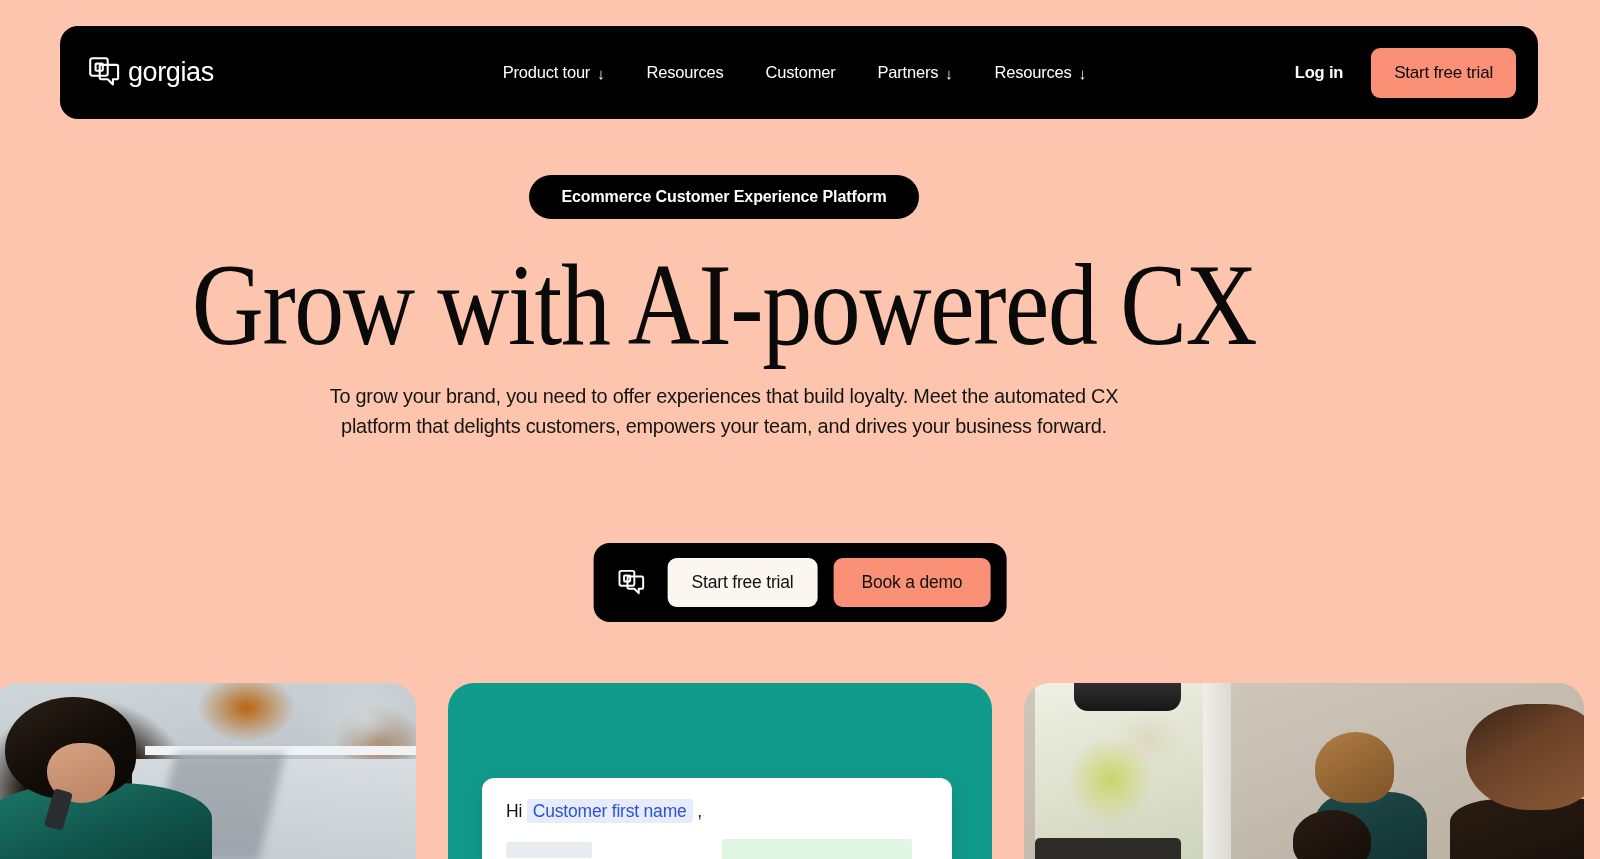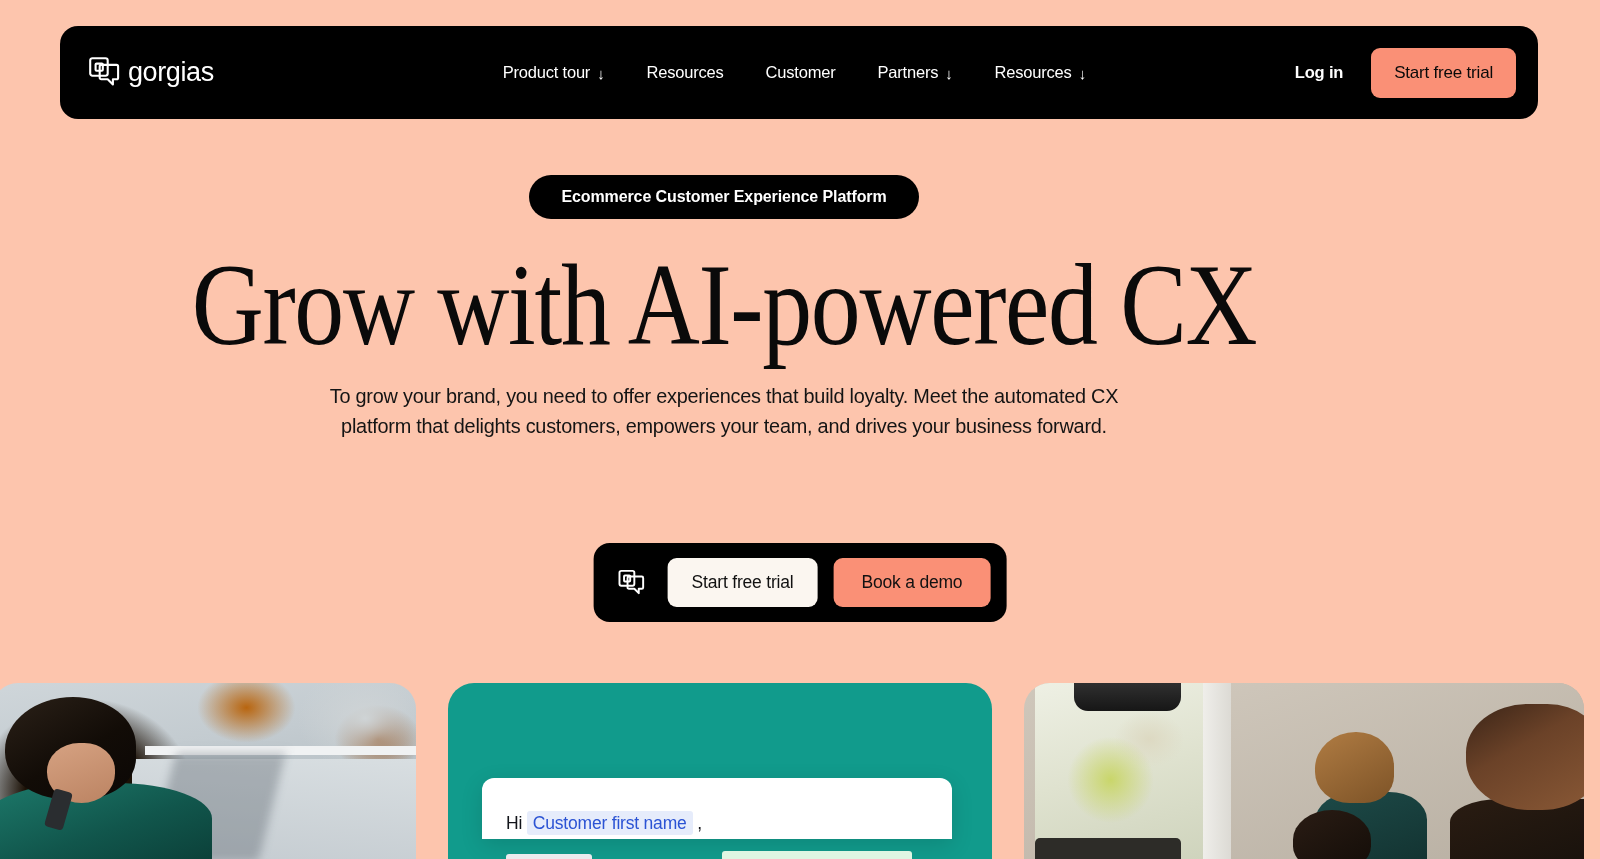--- a/index.html
+++ b/index.html
@@ -259,23 +259,23 @@
     background: #f0f2f3;
   }
 
   
   .composer {
     position: absolute;
     left: 34px; right: 40px;
     top: 95px;
     background: #ffffff;
     border-radius: 12px 12px 0 0;
-    padding: 34px 24px 0;
+    padding: 22px 24px 0;
     box-shadow: 0 6px 22px rgba(0,0,0,0.13);
-    height: 61px;
+    height: 81px;
   }
   .composer-line {
     font-size: 17.5px;
     color: #12141a;
     letter-spacing: -0.2px;
     line-height: 1.3;
     white-space: nowrap;
   }
   .var-chip {
     background: #E6ECFB;

